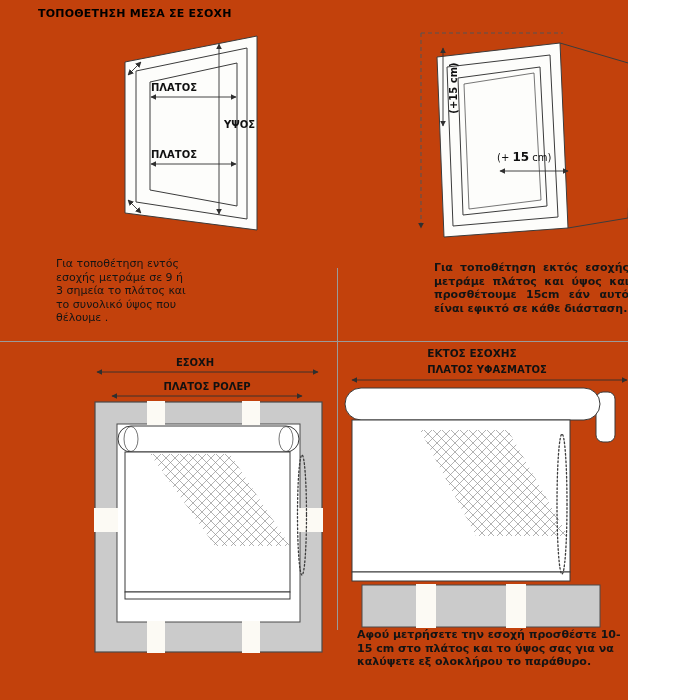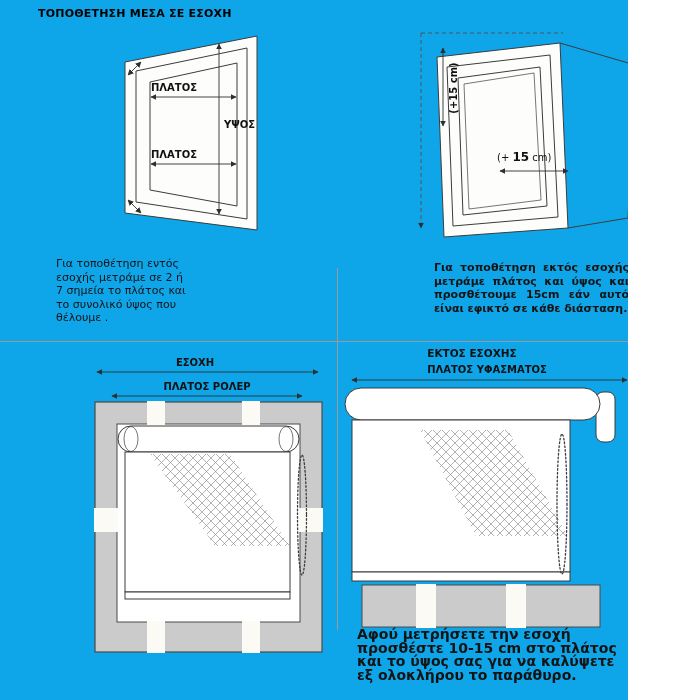--- a/index.html
+++ b/index.html
@@ -1,27 +1,27 @@
 <!DOCTYPE html>
 <html><head>
 <meta charset="utf-8">
 <style>
   * { margin:0; padding:0; box-sizing:border-box; }
   html,body { width:700px; height:700px; }
   body { background:#ffffff; }
   #page {
     position:relative; width:628px; height:700px;
-    background:#0ea5e9;
+    background:#c2410c;
     font-family:"DejaVu Sans","Liberation Sans",sans-serif;
     color:#1a1a1a; overflow:hidden;
   }
   .title { position:absolute; font-size:11px; font-weight:bold; color:#000; white-space:nowrap; letter-spacing:0.2px; }
   .caption { position:absolute; font-size:11px; line-height:13.5px; color:#141414; }
   .caption.justify { text-align:justify;font-weight:bold; }
-  .caption.bold { font-weight:bold; font-size:14px; }
+  .caption.bold { font-weight:bold; font-size:11px; }
   svg { position:absolute; overflow:visible; }
   svg text { font-family:"DejaVu Sans","Liberation Sans",sans-serif; }
   .lbl { font-size:10px; font-weight:bold; fill:#111; }
   .ln { stroke:#3c3c3c; stroke-width:1; fill:none; }
   .lnw { stroke:#3c3c3c; stroke-width:1; fill:#fdfdfb; }
   .arrow { stroke:#2f2f2f; stroke-width:0.9; fill:none;
            marker-start:url(#ah); marker-end:url(#ah); }
   .dash { stroke:#555; stroke-width:1; fill:none; stroke-dasharray:4 3; }
   .chain { stroke:#3c3c3c; stroke-width:1.3; fill:none; stroke-dasharray:1.6 2.2; stroke-linecap:round; }
   .divider { position:absolute; background:#9a9a9a; }
@@ -70,21 +70,21 @@
     </g>
     <g>
       <polyline class="ln" points="160,25 235,47 228,200 168,210"></polyline>
     </g>
     <line class="arrow" x1="43" y1="30" x2="43" y2="108"></line>
     <text class="lbl" transform="translate(57,70) rotate(-90)" text-anchor="middle">(+15 cm)</text>
     <text x="97" y="143" style="font-size:10px;fill:#111"><tspan>(+ </tspan><tspan style="font-weight:bold;font-size:12px">15</tspan><tspan> cm)</tspan></text>
     <line class="arrow" x1="100" y1="153" x2="168" y2="153"></line>
   </svg>
 
-  <div class="caption" style="left:56px;top:257px;width:132px">Για τοποθέτηση εντός εσοχής μετράμε σε 2 ή 7 σημεία το πλάτος και το συνολικό ύψος που θέλουμε .</div>
+  <div class="caption" style="left:56px;top:257px;width:132px">Για τοποθέτηση εντός εσοχής μετράμε σε 9 ή 3 σημεία το πλάτος και το συνολικό ύψος που θέλουμε .</div>
   <div class="caption justify" style="left:434px;top:261px;width:195px">Για τοποθέτηση εκτός εσοχής μετράμε πλάτος και ύψος και προσθέτουμε 15cm εάν αυτό είναι εφικτό σε κάθε διάσταση.</div>
 
   <div class="divider" style="left:0;top:341px;width:700px;height:1px"></div>
   <div class="divider" style="left:337px;top:268px;width:1px;height:362px"></div>
 
   <svg style="left:85px;top:350px" width="245" height="315" viewBox="0 0 245 315">
     <text class="lbl" x="110" y="16" text-anchor="middle">ΕΣΟΧΗ</text>
     <line class="arrow" x1="12" y1="22" x2="233" y2="22"></line>
     <text class="lbl" x="122" y="40" text-anchor="middle">ΠΛΑΤΟΣ ΡΟΛΕΡ</text>
     <line class="arrow" x1="27" y1="46" x2="217" y2="46"></line>

